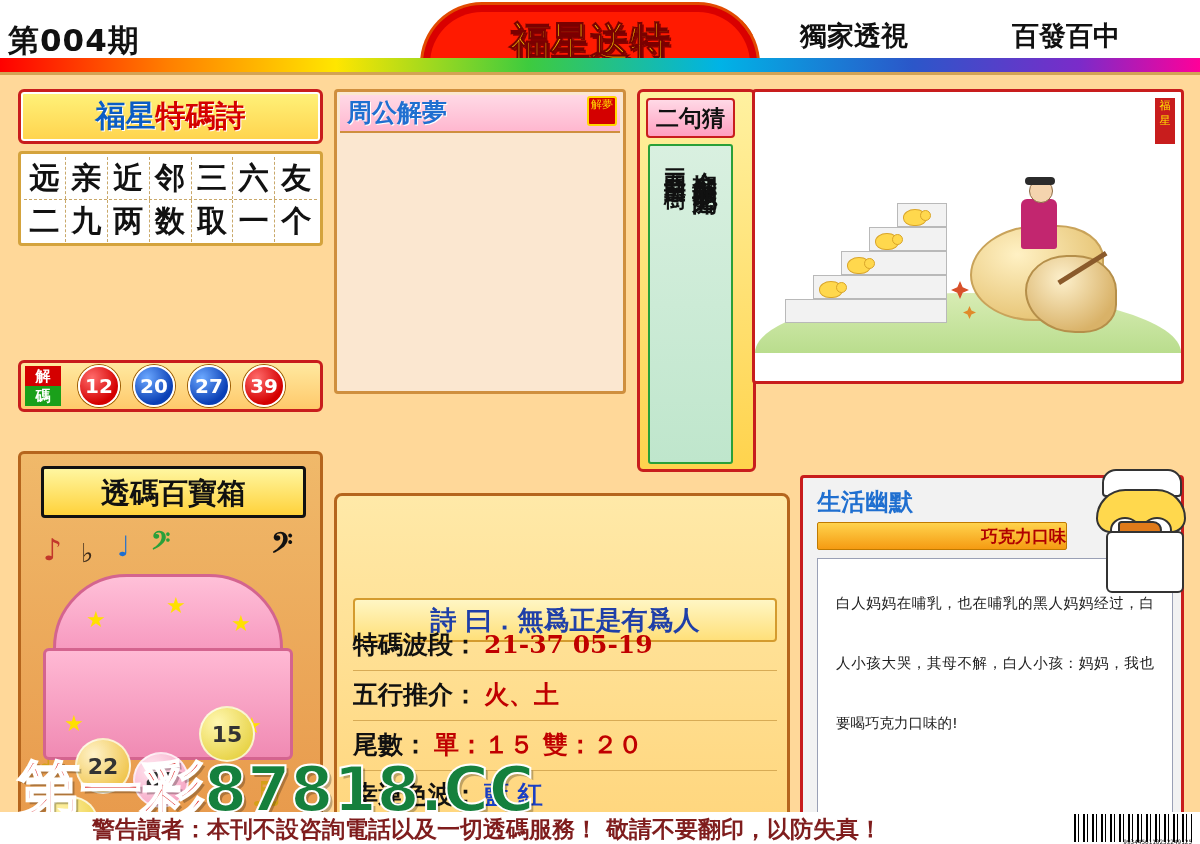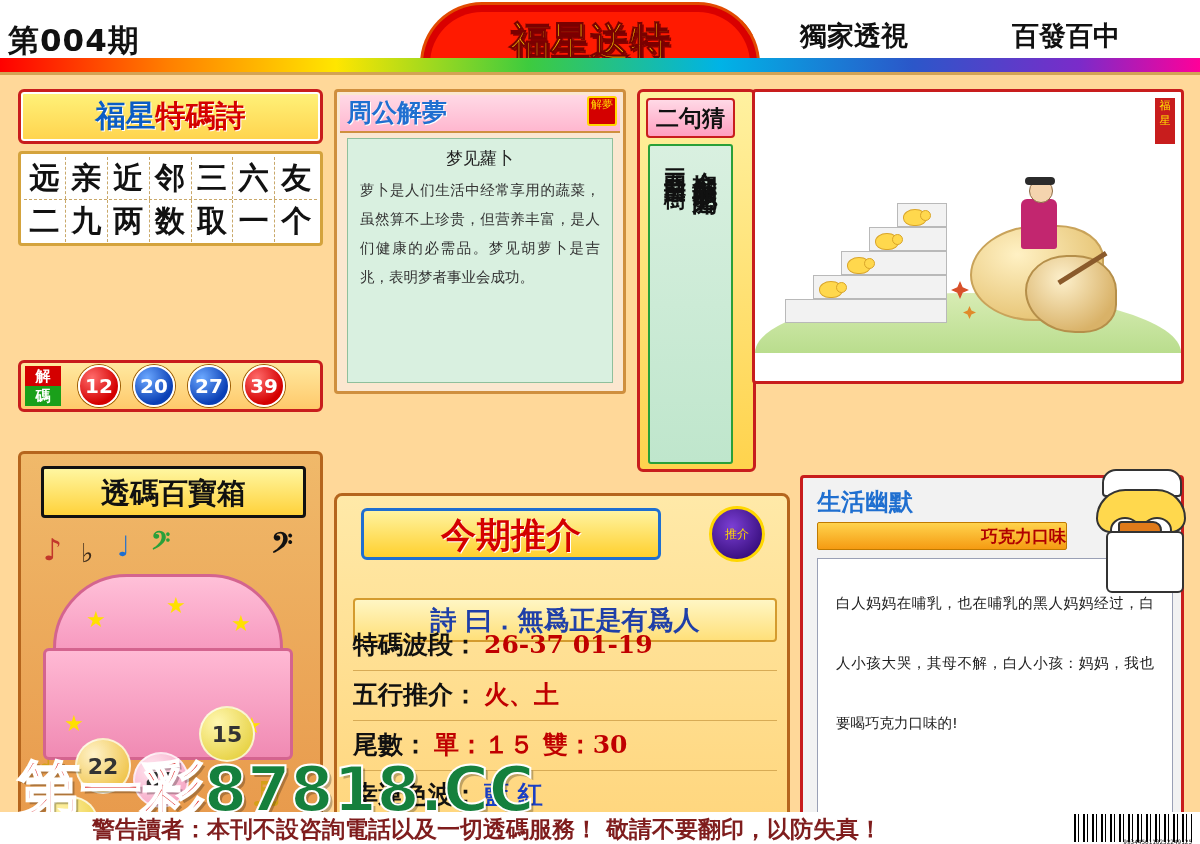--- a/index.html
+++ b/index.html
@@ -531,41 +531,33 @@
       <div class="lotto-ball" style="left:178px;top:252px;background:radial-gradient(circle at 32% 28%,#fff7b0,#e8d44a 75%);">15</div>
       <div class="lotto-ball" style="left:54px;top:284px;background:radial-gradient(circle at 32% 28%,#fff2c9,#f0c64f 75%);">22</div>
       <div class="lotto-ball" style="left:112px;top:298px;background:radial-gradient(circle at 32% 28%,#ffe6f0,#f6a9c6 75%);">41</div>
       <div class="lotto-ball" style="left:22px;top:342px;background:radial-gradient(circle at 32% 28%,#fff3a8,#eed14e 75%);">36</div>
     </div>
 
     <div class="panel dream-box">
       <div class="dream-title-bar"></div>
       <div class="dream-title">周公解夢</div>
       <div class="dream-badge">解夢</div>
-      <div class="dream-inner">
-        <div class="dream-head">梦见蘿卜</div>
-        <div class="dream-text">萝卜是人们生活中经常享用的蔬菜，虽然算不上珍贵，但营养丰富，是人们健康的必需品。梦见胡萝卜是吉兆，表明梦者事业会成功。</div>
-      </div>
     </div>
 
     <div class="panel tuijie-box">
-      <div class="tuijie-header">
-        <div class="tuijie-title">今期推介</div>
-        <div class="tuijie-seal">推介</div>
-      </div>
       <div class="verse">詩 曰．無爲正是有爲人</div>
 
       <div class="tj-row sep" style="top:132px;">
-        <span class="lbl">特碼波段：</span><span class="val">26-37  01-19</span>
+        <span class="lbl">特碼波段：</span><span class="val">21-37  05-19</span>
       </div>
       <div class="tj-row sep" style="top:182px;">
         <span class="lbl">五行推介：</span><span class="val">火、土</span>
       </div>
       <div class="tj-row sep" style="top:232px;">
-        <span class="lbl">尾數：</span><span class="val">單：１５  雙：30</span>
+        <span class="lbl">尾數：</span><span class="val">單：１５  雙：２０</span>
       </div>
       <div class="tj-row sep" style="top:282px;">
         <span class="lbl">幸運色波：</span><span class="val blue">藍  紅</span>
       </div>
       <div class="tj-row" style="top:326px;">
         <span class="lbl">幸運號碼</span><span class="val">11 18 26 34 49</span>
       </div>
     </div>
 
     <div class="panel erju-box">

